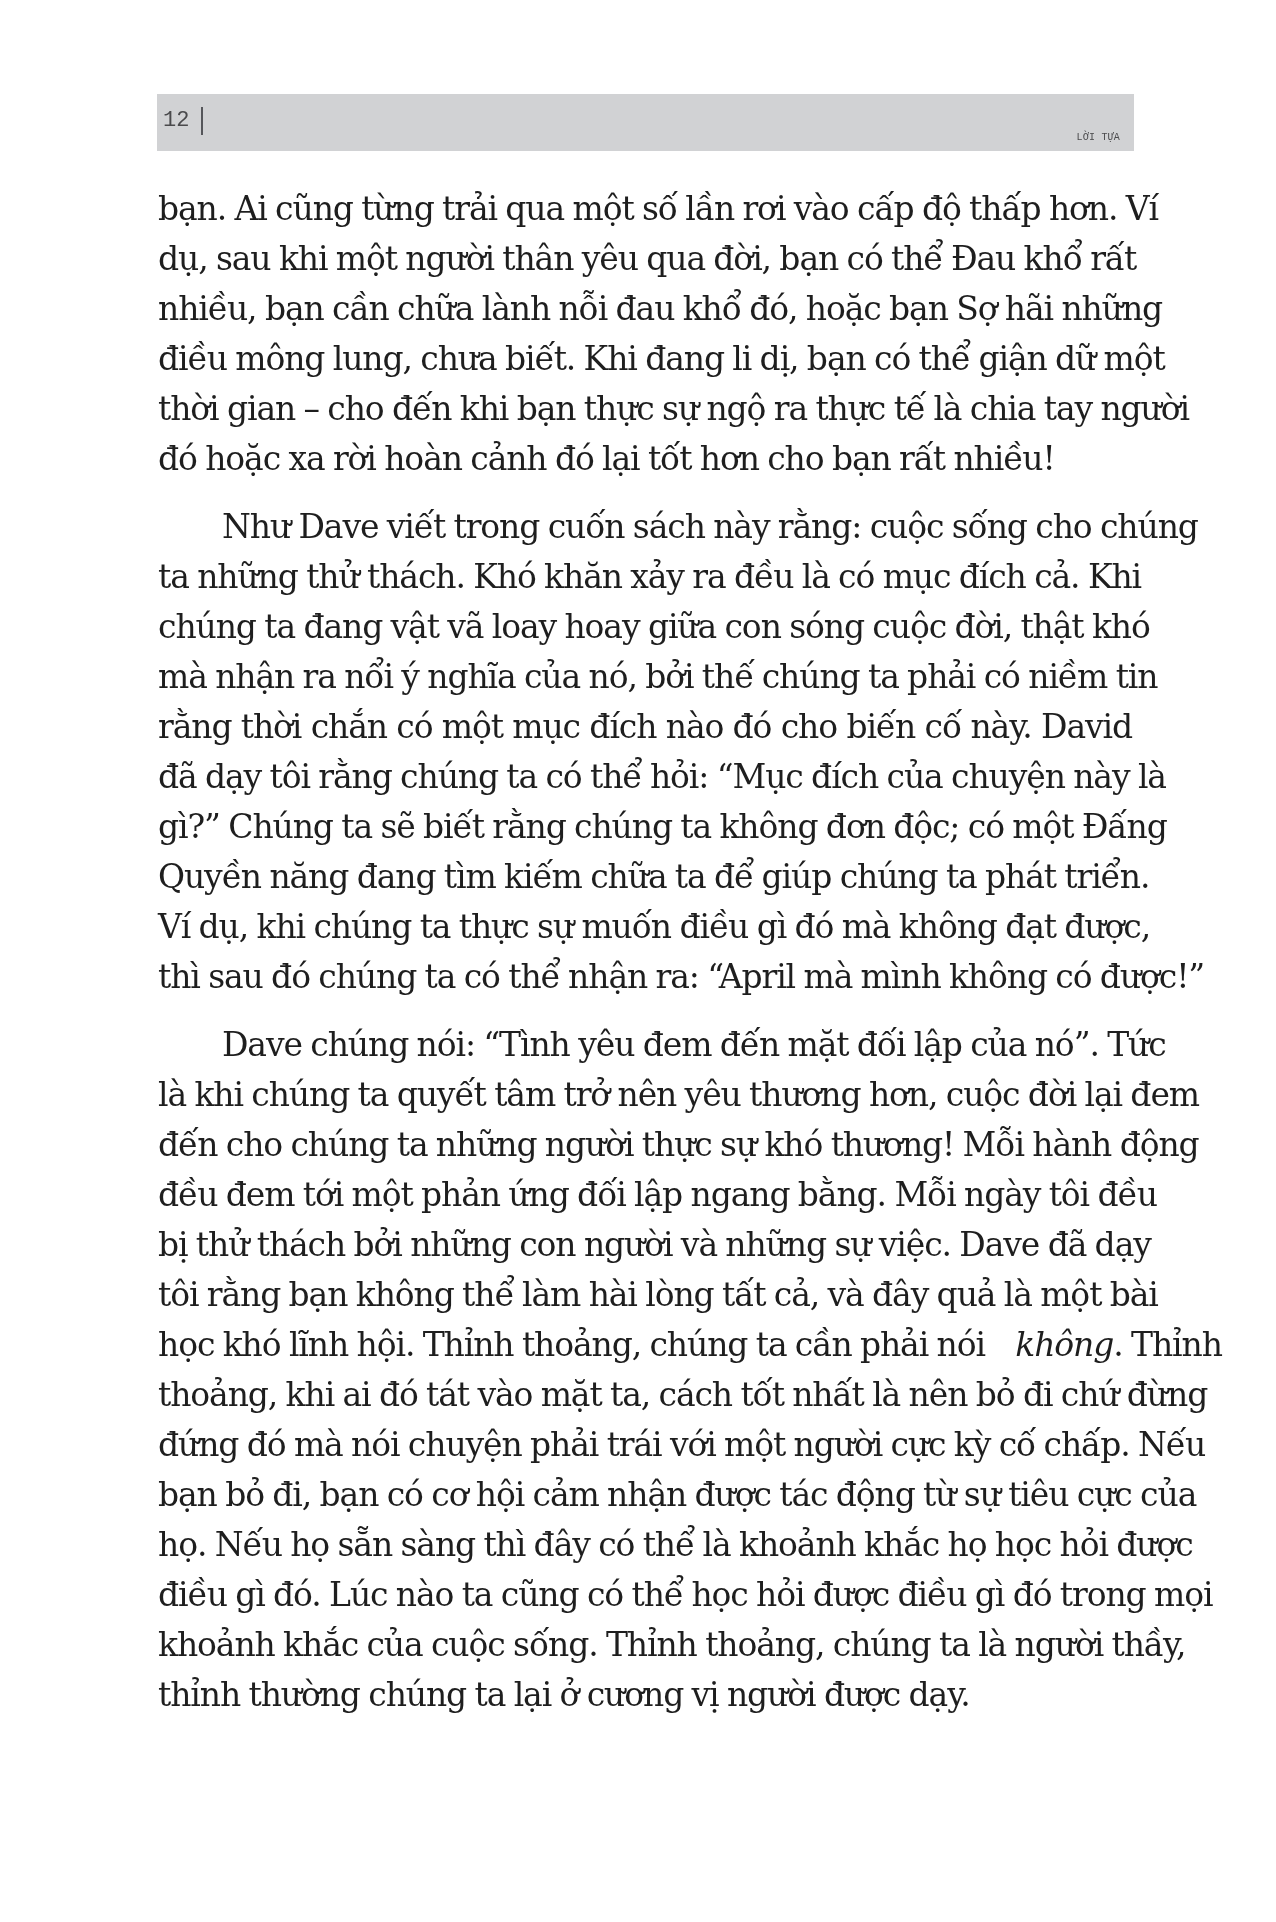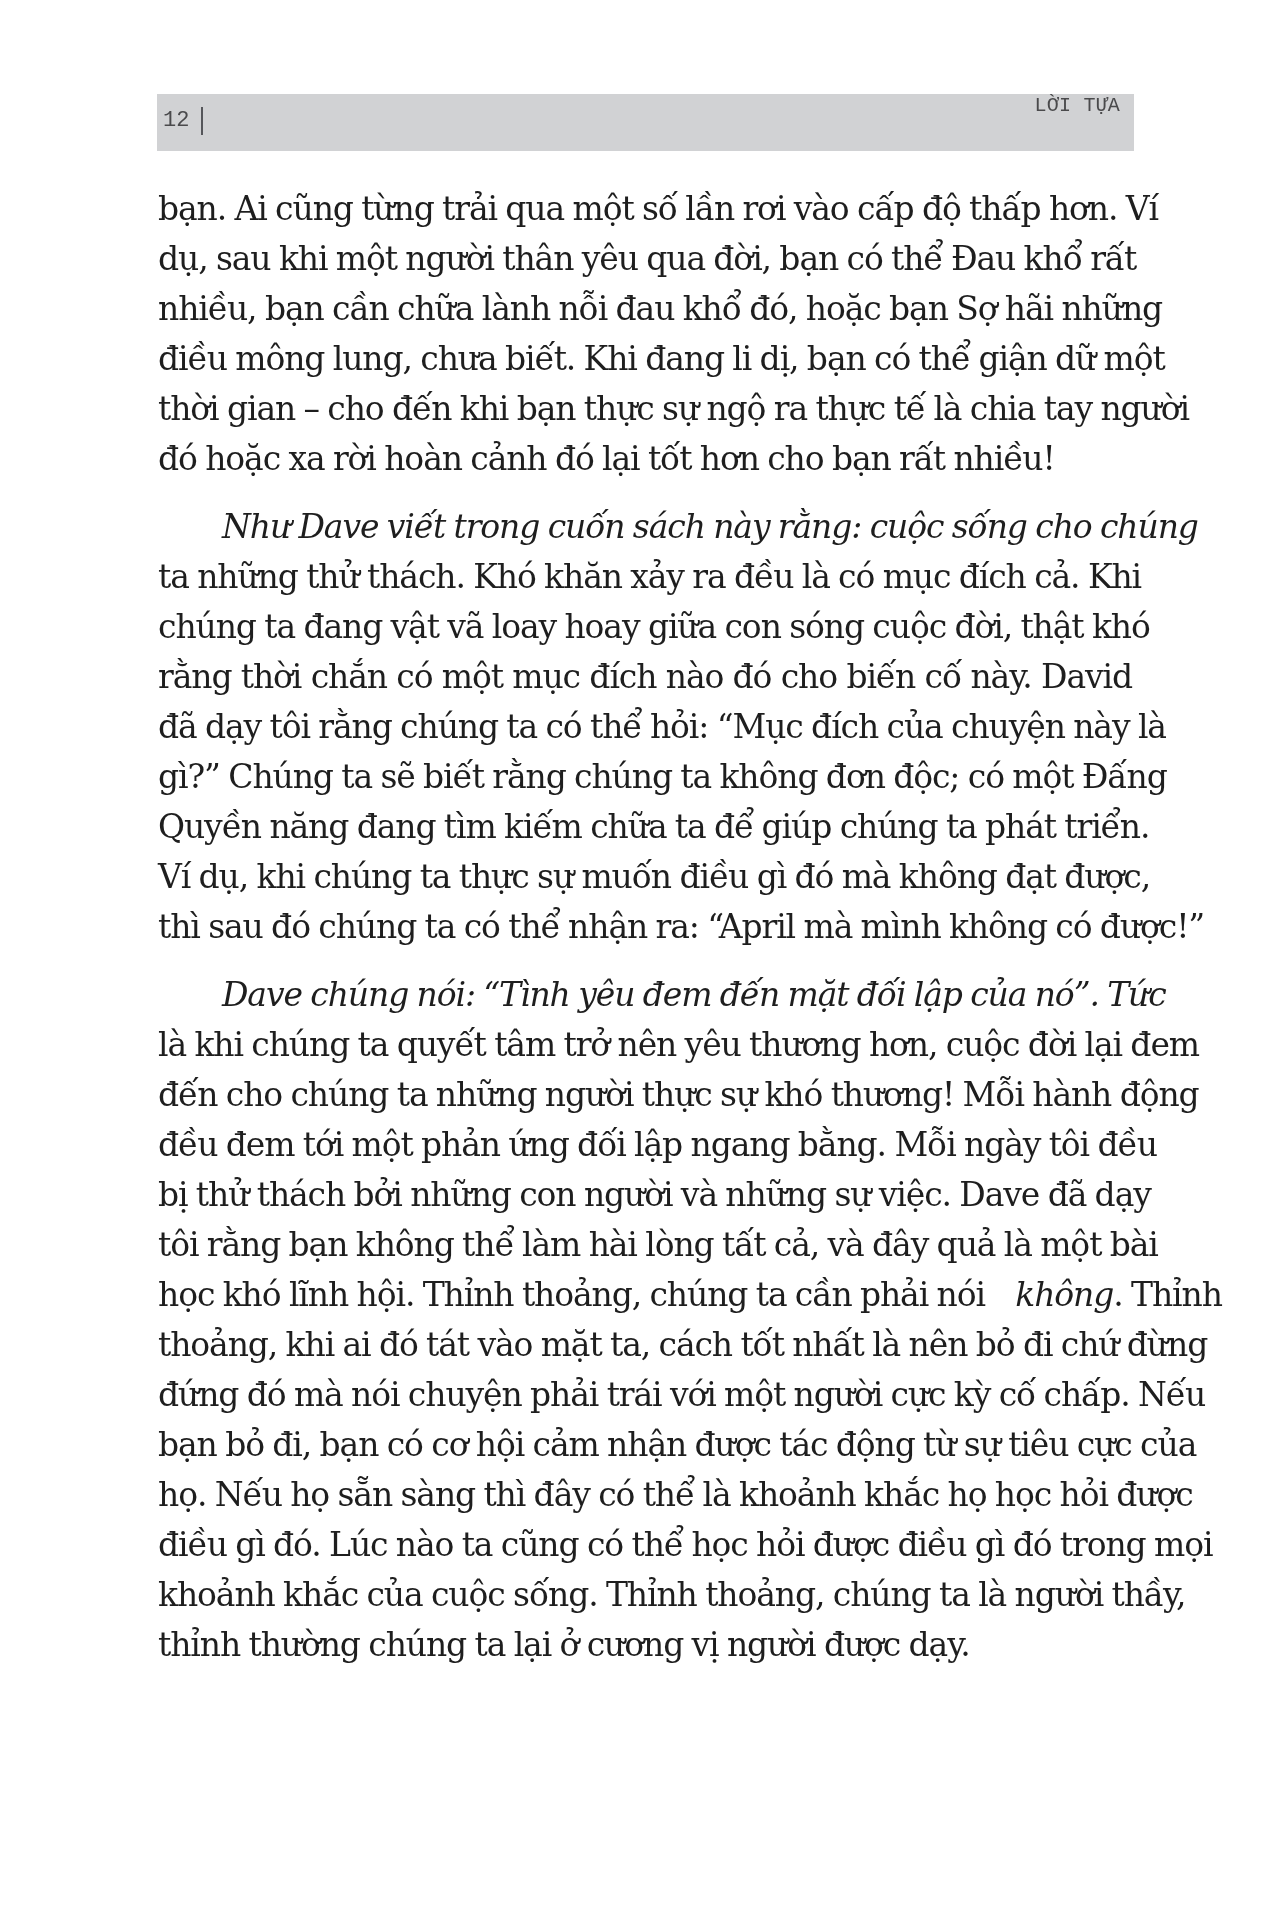--- a/index.html
+++ b/index.html
@@ -37,22 +37,22 @@
       position: absolute;
       left: 44px;
       top: 13px;
       width: 2px;
       height: 28px;
       background: #55565a;
     }
     .running-title {
       position: absolute;
       right: 14px;
-      top: 2px;
-      font-size: 20px;
+      top: 34px;
+      font-size: 10px;
       line-height: 20px;
       letter-spacing: 0.2px;
     }
     .body-text {
       position: absolute;
       left: 158px;
       top: 184px;
       width: 974px;
       font-family: "DejaVu Serif", "Liberation Serif", serif;
       font-size: 33px;
@@ -69,21 +69,20 @@
       text-align: justify;
       text-align-last: justify;
       letter-spacing: -1.1px;
       word-spacing: -1px;
     }
     .line.last {
       text-align-last: left;
     }
     .line.indent {
       padding-left: 64px;
-      font-style: italic;
     }
     .line em {
       font-style: italic;
       margin-left: 22px;
     }
   </style>
 </head>
 <body>
 
 <div class="page-header">
@@ -100,20 +99,21 @@
     <span class="line">nhiều, bạn cần chữa lành nỗi đau khổ đó, hoặc bạn Sợ hãi những</span>
     <span class="line">điều mông lung, chưa biết. Khi đang li dị, bạn có thể giận dữ một</span>
     <span class="line">thời gian – cho đến khi bạn thực sự ngộ ra thực tế là chia tay người</span>
     <span class="line last">đó hoặc xa rời hoàn cảnh đó lại tốt hơn cho bạn rất nhiều!</span>
   </div>
 
   <div class="paragraph">
     <span class="line indent">Như Dave viết trong cuốn sách này rằng: cuộc sống cho chúng</span>
     <span class="line">ta những thử thách. Khó khăn xảy ra đều là có mục đích cả. Khi</span>
     <span class="line">chúng ta đang vật vã loay hoay giữa con sóng cuộc đời, thật khó</span>
+    <span class="line">mà nhận ra nổi ý nghĩa của nó, bởi thế chúng ta phải có niềm tin</span>
     <span class="line">rằng thời chắn có một mục đích nào đó cho biến cố này. David</span>
     <span class="line">đã dạy tôi rằng chúng ta có thể hỏi: “Mục đích của chuyện này là</span>
     <span class="line">gì?” Chúng ta sẽ biết rằng chúng ta không đơn độc; có một Đấng</span>
     <span class="line">Quyền năng đang tìm kiếm chữa ta để giúp chúng ta phát triển.</span>
     <span class="line">Ví dụ, khi chúng ta thực sự muốn điều gì đó mà không đạt được,</span>
     <span class="line">thì sau đó chúng ta có thể nhận ra: “April mà mình không có được!”</span>
   </div>
 
   <div class="paragraph">
     <span class="line indent">Dave chúng nói: “Tình yêu đem đến mặt đối lập của nó”. Tức</span>

